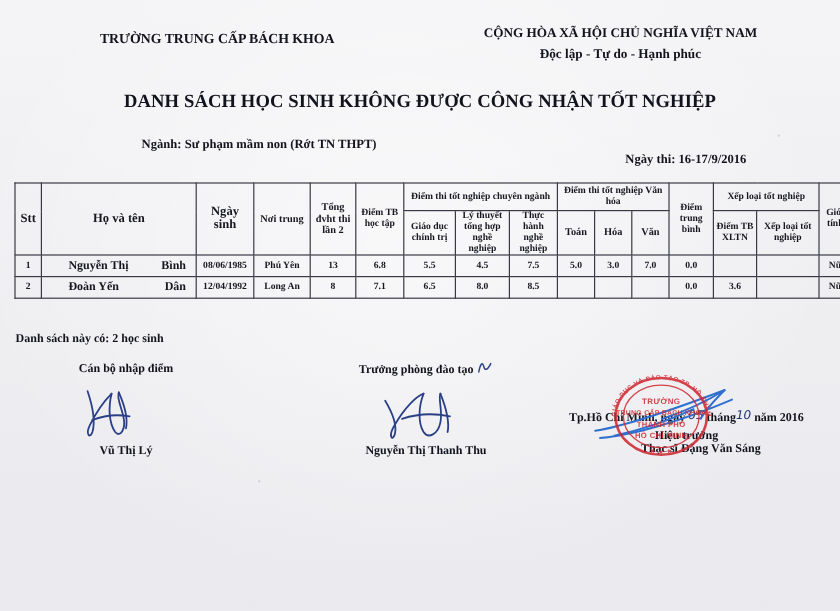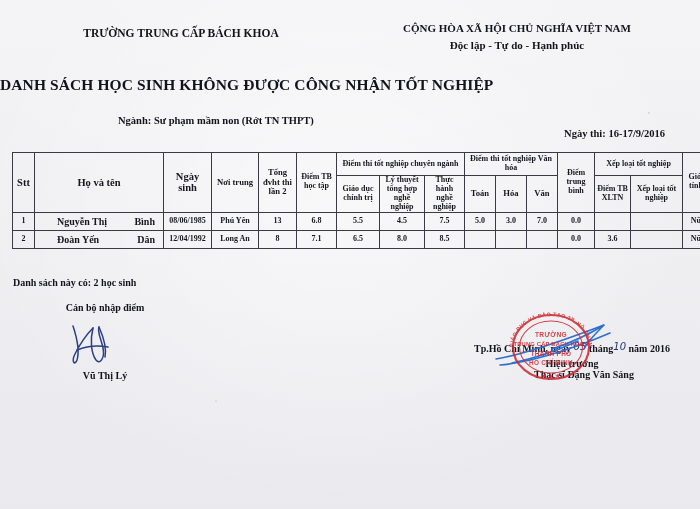--- a/index.html
+++ b/index.html
@@ -22,24 +22,24 @@
   
   .hdr{position:absolute;top:22px;left:0;width:700px;}
   .hdr-left{position:absolute;left:16px;top:0;width:330px;text-align:center;}
   .hdr-right{position:absolute;left:352px;top:0;width:330px;text-align:center;}
   .h-org{font-size:10.5px;letter-spacing:.2px;white-space:nowrap;}
   .h-school{font-size:11.5px;font-weight:bold;margin-top:5px;white-space:nowrap;}
   .h-school2{font-size:11.5px;font-weight:bold;margin-top:1px;white-space:nowrap;}
   .h-nation{font-size:11px;font-weight:bold;white-space:nowrap;}
   .h-motto{font-size:11px;font-weight:bold;margin-top:5px;white-space:nowrap;}
   .title{
-    position:absolute;top:76px;left:0;width:700px;
+    position:absolute;top:76px;left:0;width:700px;text-align:center;
     font-size:15.5px;font-weight:bold;letter-spacing:.1px;
   }
-  .subline{position:absolute;top:115px;left:0;width:644px;height:16px;padding-left:43px;}
+  .subline{position:absolute;top:115px;left:0;width:644px;height:16px;}
   .subline .nganh{position:absolute;left:118px;top:0;font-size:10.5px;font-weight:bold;white-space:nowrap;}
   .subline .ngaythi{position:absolute;right:22px;top:13px;font-size:10.5px;font-weight:bold;white-space:nowrap;}
 
   
   table.sheet{
     position:absolute;left:12px;top:152px;
     border-collapse:collapse;
     width:678px;
     table-layout:fixed;
   }
@@ -244,20 +244,41 @@
             <path d="M10 6 C14 18, 17 30, 14 40 C12 46, 8 42, 12 34 C18 22, 26 12, 30 8"></path>
             <path d="M30 8 C27 20, 28 33, 33 40 C37 45, 42 38, 40 28 C38 18, 34 12, 36 7"></path>
             <path d="M36 7 C40 16, 44 27, 42 37"></path>
             <path d="M14 30 C24 26, 34 25, 45 27"></path>
           </g>
         </svg>
       </div>
       <div class="sig-name">Vũ Thị Lý</div>
     </div>
 
+    <div class="col c2">
+      <div class="sig-role">
+        <span>Trưởng phòng đào tạo</span>
+        <span class="hw">
+          <svg width="14" height="12" viewBox="0 0 14 12" style="display:inline-block;vertical-align:middle;">
+            <path d="M2 10 C3 4, 5 1, 6 5 C7 9, 9 9, 12 3" fill="none" stroke="#2a3f86" stroke-width="1.2" stroke-linecap="round"></path>
+          </svg>
+        </span>
+      </div>
+      <div class="ink" style="left:60px;top:20px;">
+        <svg width="100" height="48" viewBox="0 0 100 48">
+          <g fill="none" stroke="#2a3f86" stroke-width="1.5" stroke-linecap="round">
+            <path d="M6 12 C12 22, 16 32, 14 40 C12 46, 8 42, 14 32 C22 18, 32 8, 38 6"></path>
+            <path d="M38 6 C34 16, 33 30, 38 38 C42 44, 50 40, 52 30 C54 20, 50 10, 52 6"></path>
+            <path d="M52 6 C56 16, 60 28, 58 38"></path>
+            <path d="M20 27 C32 23, 46 22, 60 25"></path>
+          </g>
+        </svg>
+      </div>
+      <div class="sig-name">Nguyễn Thị Thanh Thu</div>
+    </div>
 
     <div class="col c3">
       <div class="sig-place">
         <span>Tp.Hồ Chí Minh, ngày</span>
         <span class="hw">05</span>
         <span>tháng</span><span class="hw">10</span>
         <span>năm 2016</span>
       </div>
       <div class="sig-role">Hiệu trưởng</div>
       <div class="ink" style="left:40px;top:24px;">

